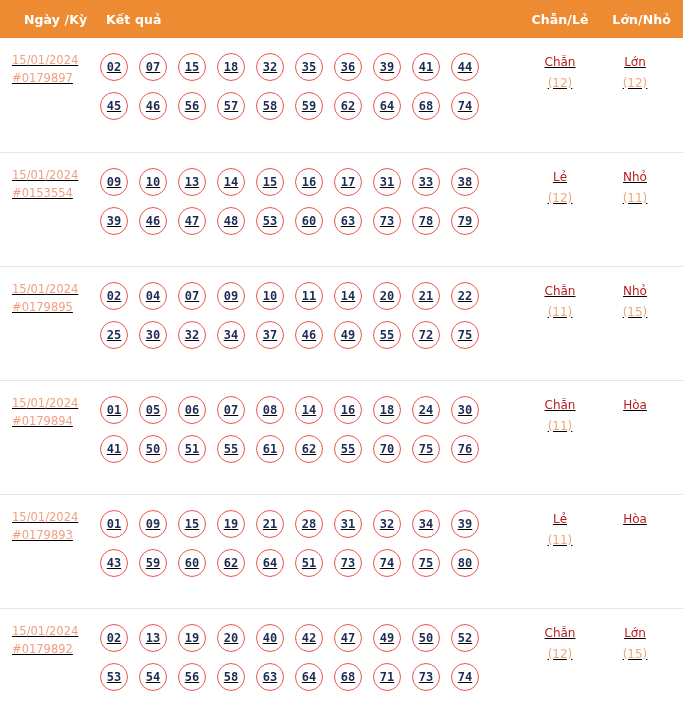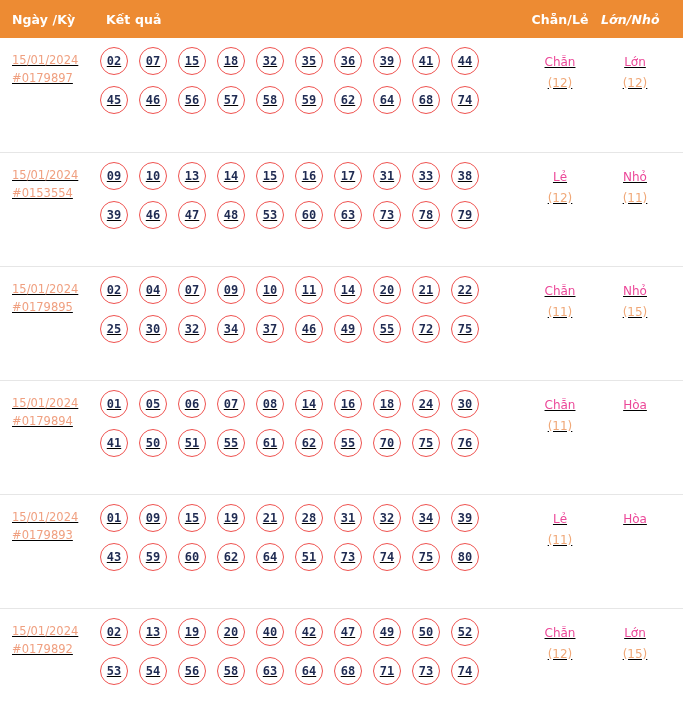--- a/index.html
+++ b/index.html
@@ -28,24 +28,24 @@
     height: 38px;
     box-sizing: border-box;
   }
   .th {
     color: #ffffff;
     font-size: 12.5px;
     font-weight: bold;
     letter-spacing: 0.1px;
     box-sizing: border-box;
   }
-  .th-date    { width: 100px; padding-left: 12px; }
+  .th-date    { width: 100px; padding-left: 24px; }
   .th-result  { flex: 1;      padding-left: 6px;  }
   .th-parity  { width: 82px;  text-align: center; }
-  .th-size    { width: 82px;  text-align: left; padding-right: 2px; font-style: italic;}
+  .th-size    { width: 82px;  text-align: right; padding-right: 12px;}
 
   
   .table-row {
     display: flex;
     align-items: flex-start;
     border-top: 1px solid #e6e6e6;
     min-height: 114px;
     box-sizing: border-box;
     text-decoration: underline;
   }
@@ -65,21 +65,21 @@
   }
 
   .cell-result {
     flex: 1;
     padding: 9px 0 9px 0;
     box-sizing: border-box;
   }
   .ball-line {
     display: flex;
     gap: 11px;
-    margin: 0 0 0 0;
+    margin: 6px 0 0 0;
   }
   .ball-line + .ball-line { margin-top: 11px; }
 
   .ball {
     width: 28px;
     height: 28px;
     border: 1.6px solid #ef5350;
     border-radius: 50%;
     background: #ffffff;
     color: #1f2b52;
@@ -96,21 +96,21 @@
   .cell-parity, .cell-size {
     width: 82px;
     padding-top: 14px;
     text-align: center;
     box-sizing: border-box;
   }
   .cell-size { padding-right: 14px; }
 
   .stat-label, .stat-count {
     display: block;
-    color: #ec4899;
+    color: #b91c1c;
     font-size: 12px;
     line-height: 1.75;
   }
   .stat-count { color: #f0a878; }
   .stat-count:empty { display: none; }
 </style>
 </head>
 <body>
 
 <div class="results-table">

